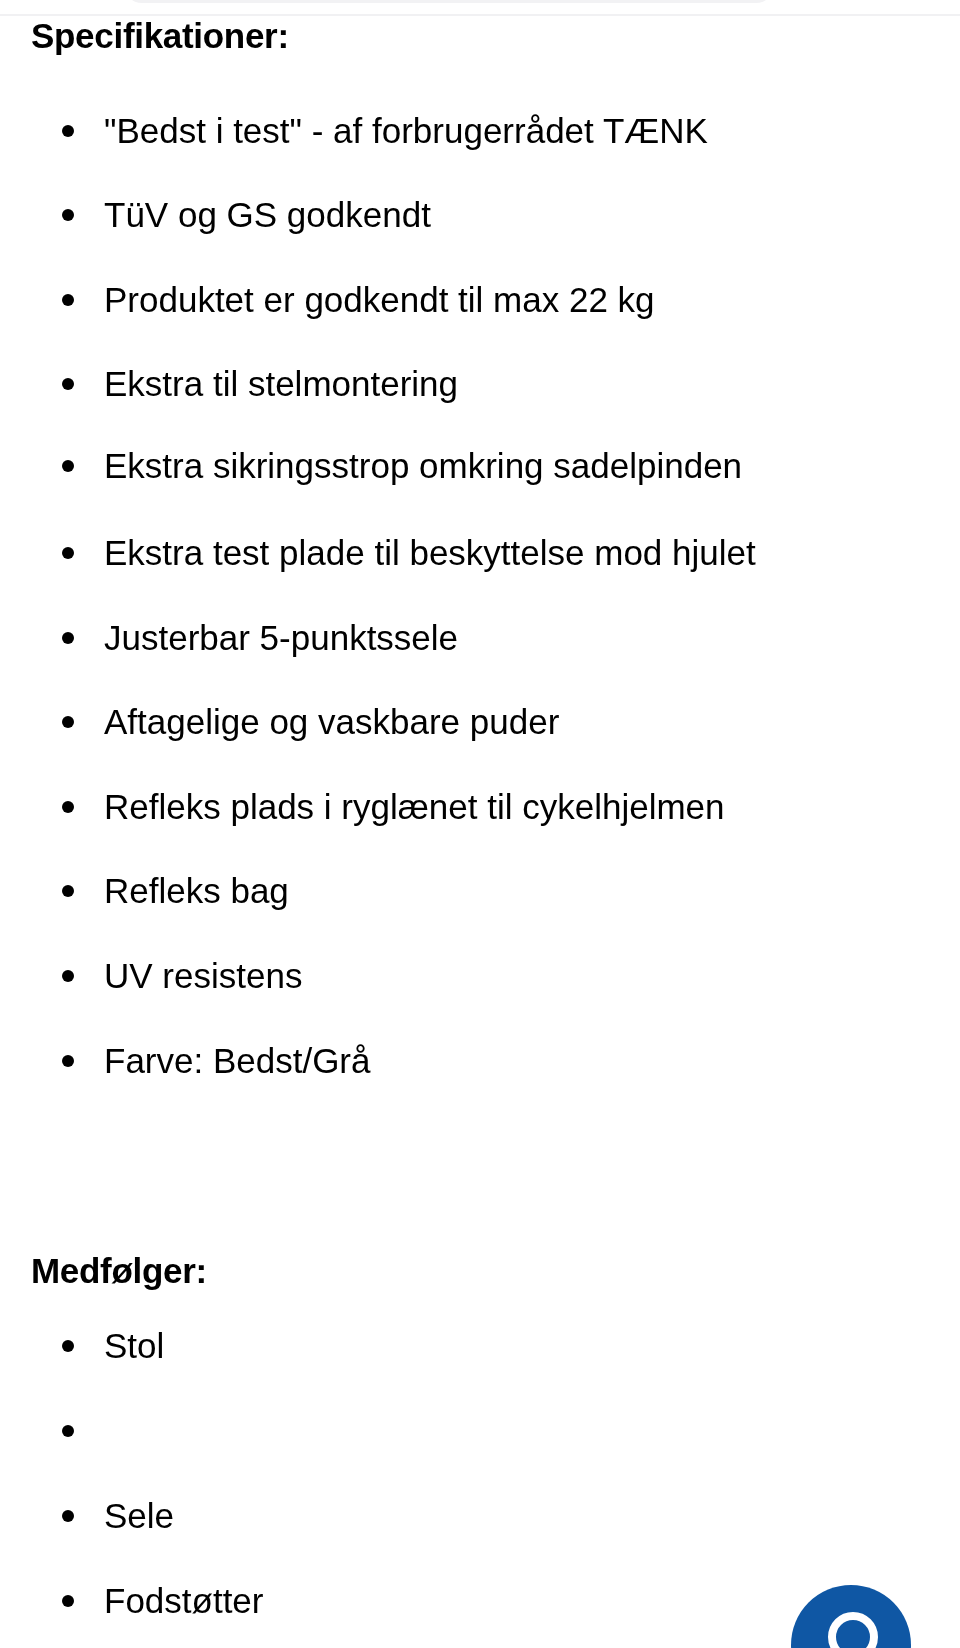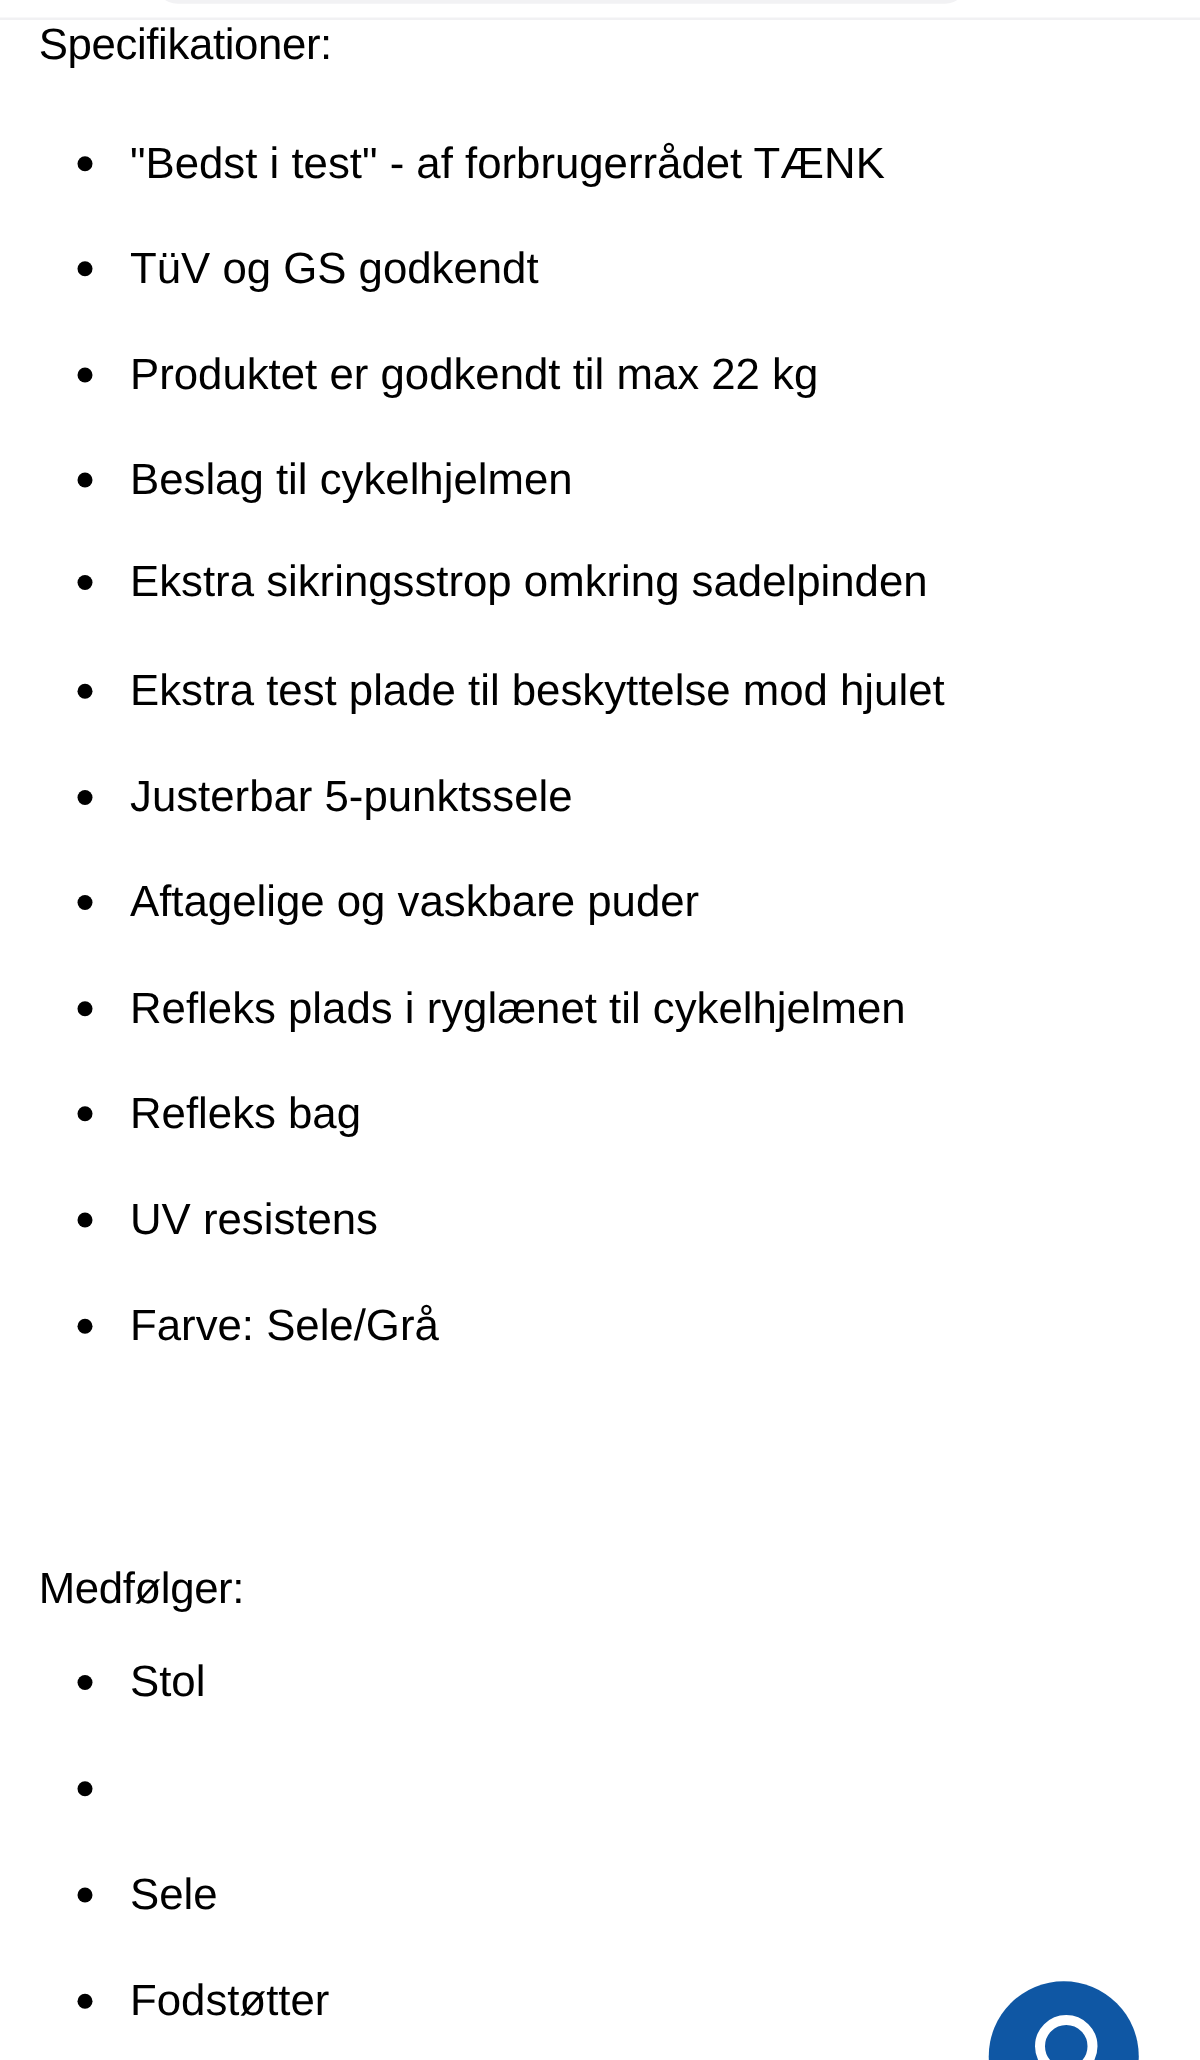--- a/index.html
+++ b/index.html
@@ -1,21 +1,21 @@
 <!DOCTYPE html>
 <html><head>
 <meta charset="utf-8">
 <style>
   html, body { margin:0; padding:0; background:#ffffff; }
   body { width:960px; height:1648px; position:relative; overflow:hidden;
          font-family:"Liberation Sans", "DejaVu Sans", sans-serif; color:#000; }
   .topbar { position:absolute; left:124px; top:-40px; width:650px; height:43px;
             background:#f2f2f4; border-radius:0 0 18px 18px; }
   .topline { position:absolute; left:0; top:14px; width:960px; height:2px; background:#f1f1f3; }
-  .heading { position:absolute; left:31px; font-size:35px; font-weight:normal; line-height:40px; letter-spacing:-0.3px;text-align:right; }
+  .heading { position:absolute; left:31px; font-size:35px; font-weight:bold; line-height:40px; letter-spacing:-0.3px;text-align:right; }
   .item { position:absolute; left:0; height:44px; width:960px; }
   .bullet { position:absolute; left:62px; top:16px; width:12px; height:12px; border-radius:50%; background:#000; }
   .label { position:absolute; left:104px; top:0; font-size:35px; line-height:44px; white-space:nowrap; }
   .fab { position:absolute; left:791px; top:1585px; width:120px; height:120px; border-radius:50%;
          background:#0f57a4; }
   .fab .ring { position:absolute; left:37px; top:27px; width:34px; height:34px; border:8px solid #fff; border-radius:50%; }
 </style>
 </head>
 <body>
 
@@ -31,21 +31,21 @@
 <div class="item" style="top:193px">
     <span class="bullet"></span>
     <span class="label">TüV og GS godkendt</span>
   </div>
 <div class="item" style="top:278px">
     <span class="bullet"></span>
     <span class="label">Produktet er godkendt til max 22 kg</span>
   </div>
 <div class="item" style="top:362px">
     <span class="bullet"></span>
-    <span class="label">Beslag til cykelhjelmen</span>
+    <span class="label">Ekstra til stelmontering</span>
   </div>
 <div class="item" style="top:444px">
     <span class="bullet"></span>
     <span class="label">Ekstra sikringsstrop omkring sadelpinden</span>
   </div>
 <div class="item" style="top:531px">
     <span class="bullet"></span>
     <span class="label">Ekstra test plade til beskyttelse mod hjulet</span>
   </div>
 <div class="item" style="top:616px">
@@ -63,21 +63,21 @@
 <div class="item" style="top:869px">
     <span class="bullet"></span>
     <span class="label">Refleks bag</span>
   </div>
 <div class="item" style="top:954px">
     <span class="bullet"></span>
     <span class="label">UV resistens</span>
   </div>
 <div class="item" style="top:1039px">
     <span class="bullet"></span>
-    <span class="label">Farve: Sele/Grå</span>
+    <span class="label">Farve: Bedst/Grå</span>
   </div>
 
 <div class="heading" style="top:1251px">Medfølger:</div>
 
 <div class="item" style="top:1324px">
     <span class="bullet"></span>
     <span class="label">Stol</span>
   </div>
 <div class="item" style="top:1409px">
     <span class="bullet"></span>

